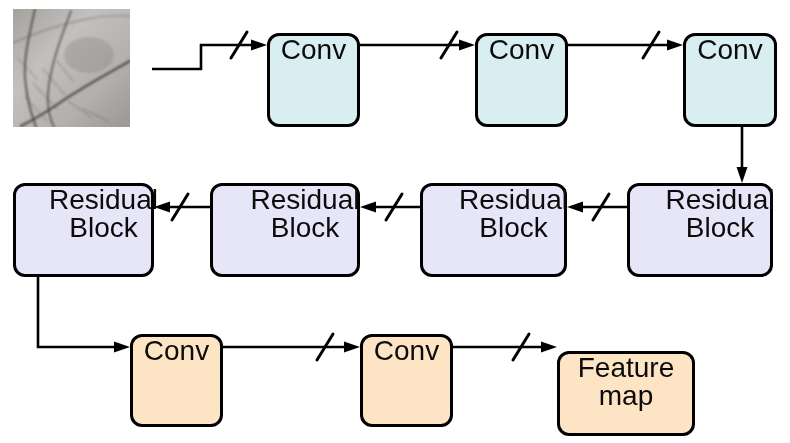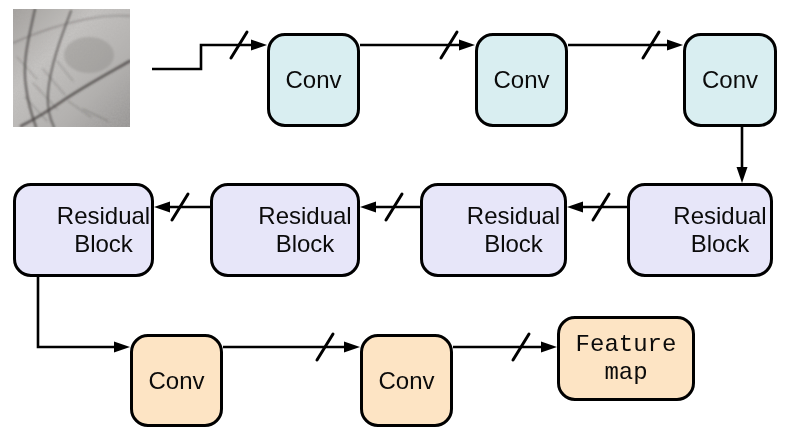--- a/index.html
+++ b/index.html
@@ -21,43 +21,43 @@
     position: absolute;
     left: 13px; top: 9px;
     width: 117px; height: 118px;
     line-height: 0;
   }
   .node {
     position: absolute;
     display: flex;
     flex-direction: column;
     align-items: center;
-    justify-content: center;
+    justify-content: flex-start;
     border: 3px solid var(--stroke, #000);
-    border-radius: 18px;
-    font-size: 24px;
+    border-radius: 12px;
+    font-size: 28px;
     line-height: 28px;
     color: #0b0b0b;
     text-align: center;
   }
   .node.cyan  { background: var(--top-conv-fill, #d9eef1); }
   .node.lav   { background: var(--residual-fill, #e7e6f9); padding-left: 40px; }
   .node.peach { background: var(--bottom-fill, #fde4c4); }
 
   
   .n-ct1 { left: 267px; top: 33px;  width: 93px;  height: 94px; }
   .n-ct2 { left: 475px; top: 33px;  width: 93px;  height: 94px; }
   .n-ct3 { left: 683px; top: 33px;  width: 94px;  height: 94px; }
   .n-rb1 { left: 13px;  top: 183px; width: 141px; height: 94px; }
   .n-rb2 { left: 210px; top: 183px; width: 150px; height: 94px; }
   .n-rb3 { left: 420px; top: 183px; width: 147px; height: 94px; }
   .n-rb4 { left: 627px; top: 183px; width: 146px; height: 94px; }
   .n-cb1 { left: 130px; top: 334px; width: 93px;  height: 93px; }
   .n-cb2 { left: 360px; top: 334px; width: 93px;  height: 93px; }
-  .n-fm  { left: 557px; top: 316px; width: 138px; height: 85px; font-family: Liberation Mono, monospace; }
+  .n-fm  { left: 557px; top: 351px; width: 138px; height: 85px; }
 </style>
 </head>
 <body>
 
 <div class="canvas">
 
   <div class="palm">
     <svg width="117" height="118" viewBox="0 0 117 118">
       <defs>
         <linearGradient id="pgrad" x1="0" y1="0" x2="1" y2="1">

